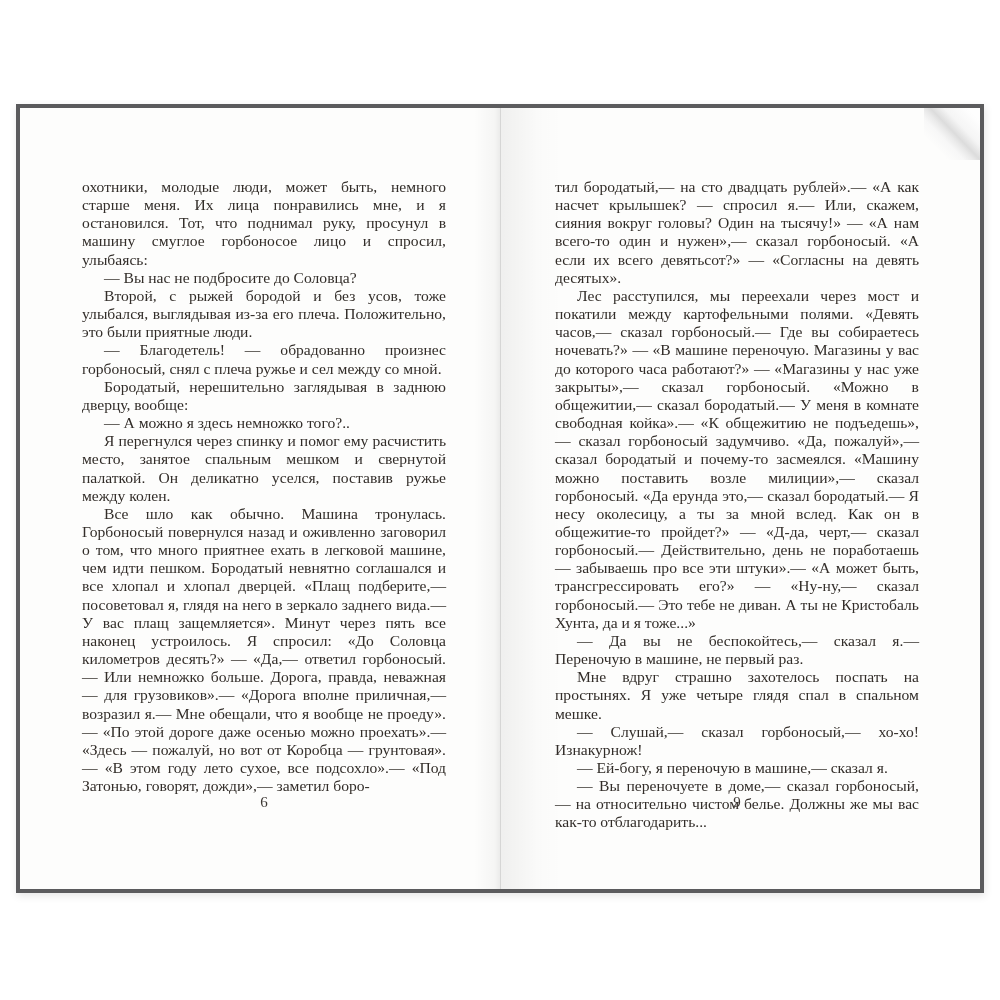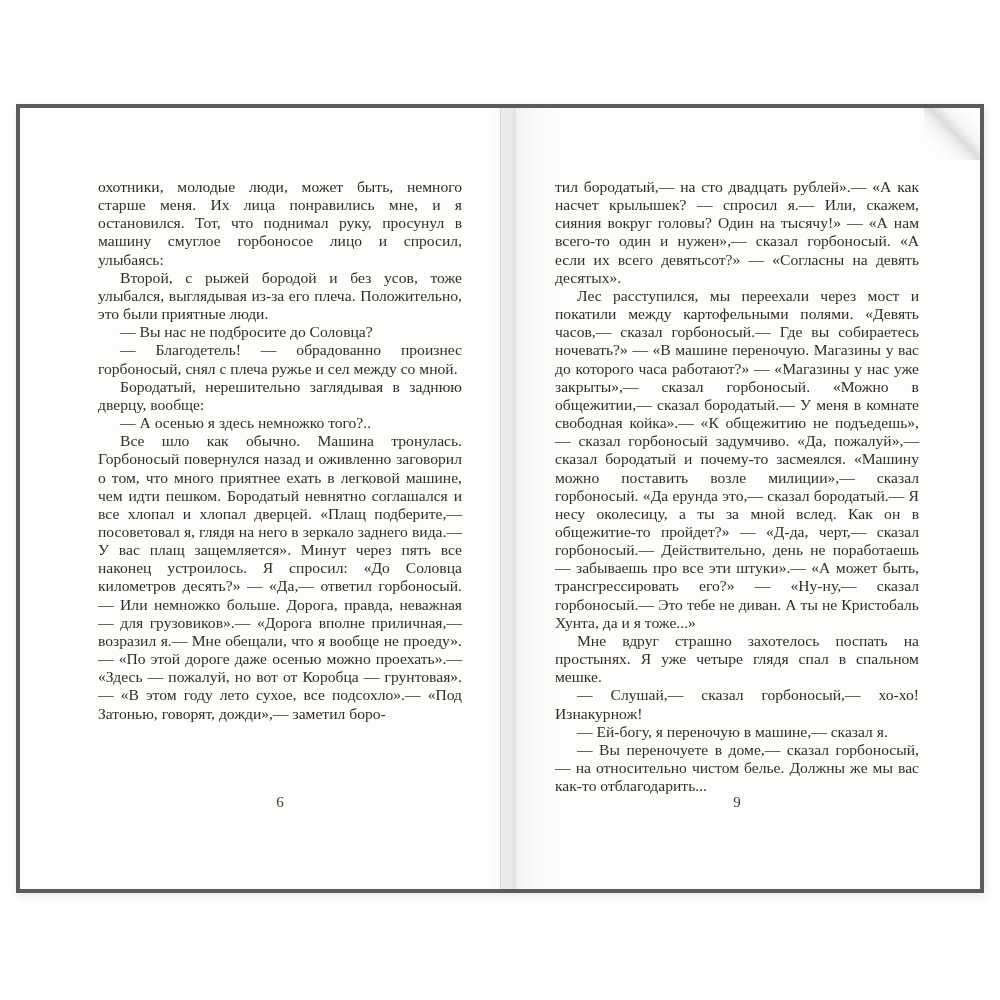--- a/index.html
+++ b/index.html
@@ -27,21 +27,21 @@
     border: 4px solid #5b5b5d;
     background: #fdfdfc;
     box-shadow: 1px 3px 8px rgba(0,0,0,0.10);
   }
   .page {
     position: absolute;
     top: 0;
     height: 100%;
     width: 50%;
   }
-  .page.left  { left: 16px; }
+  .page.left  { left: 0; }
   .page.right { left: 50%; }
   .page.right {
     background: linear-gradient(to right,
       rgba(0,0,0,0.055) 0px,
       rgba(0,0,0,0.035) 18px,
       rgba(0,0,0,0.012) 38px,
       rgba(0,0,0,0) 62px);
   }
   .page.left::after {
     content: "";
@@ -110,34 +110,36 @@
 </style>
 </head>
 <body>
 
 <div class="stage">
   <div class="book">
 
     <div class="page left">
       <div class="textcol">
         <p class="cont">охотники, молодые люди, может быть, немного старше меня. Их лица понравились мне, и я остановился. Тот, что поднимал руку, просунул в машину смуглое горбоносое лицо и спросил, улыбаясь:</p>
+        <p>— Вы нас не подбросите до Соловца?</p>
         <p>Второй, с рыжей бородой и без усов, тоже улыбался, выглядывая из-за его плеча. Положительно, это были приятные люди.</p>
-        <p>— Вы нас не подбросите до Соловца?</p>
         <p>— Благодетель! — обрадованно произнес горбоносый, снял с плеча ружье и сел между со мной.</p>
         <p>Бородатый, нерешительно заглядывая в заднюю дверцу, вообще:</p>
-        <p>— А осенью я здесь немножко того?..</p>
+        <p>— А можно я здесь немножко того?..</p>
+        <p>Я перегнулся через спинку и помог ему расчистить место, занятое спальным мешком и свернутой палаткой. Он деликатно уселся, поставив ружье между колен.</p>
         <p>Все шло как обычно. Машина тронулась. Горбоносый повернулся назад и оживленно заговорил о том, что много приятнее ехать в легковой машине, чем идти пешком. Бородатый невнятно соглашался и все хлопал и хлопал дверцей. «Плащ подберите,— посоветовал я, глядя на него в зеркало заднего вида.— У вас плащ защемляется». Минут через пять все наконец устроилось. Я спросил: «До Соловца километров десять?» — «Да,— ответил горбоносый.— Или немножко больше. Дорога, правда, неважная — для грузовиков».— «Дорога вполне приличная,— возразил я.— Мне обещали, что я вообще не проеду».— «По этой дороге даже осенью можно проехать».— «Здесь — пожалуй, но вот от Коробца — грунтовая».— «В этом году лето сухое, все подсохло».— «Под Затонью, говорят, дожди»,— заметил боро-</p>
       </div>
       <div class="pagenum">6</div>
     </div>
 
     <div class="page right">
       <div class="textcol">
         <p class="cont">тил бородатый,— на сто двадцать рублей».— «А как насчет крылышек? — спросил я.— Или, скажем, сияния вокруг головы? Один на тысячу!» — «А нам всего-то один и нужен»,— сказал горбоносый. «А если их всего девятьсот?» — «Согласны на девять десятых».</p>
         <p>Лес расступился, мы переехали через мост и покатили между картофельными полями. «Девять часов,— сказал горбоносый.— Где вы собираетесь ночевать?» — «В машине переночую. Магазины у вас до которого часа работают?» — «Магазины у нас уже закрыты»,— сказал горбоносый. «Можно в общежитии,— сказал бородатый.— У меня в комнате свободная койка».— «К общежитию не подъедешь»,— сказал горбоносый задумчиво. «Да, пожалуй»,— сказал бородатый и почему-то засмеялся. «Машину можно поставить возле милиции»,— сказал горбоносый. «Да ерунда это,— сказал бородатый.— Я несу околесицу, а ты за мной вслед. Как он в общежитие-то пройдет?» — «Д-да, черт,— сказал горбоносый.— Действительно, день не поработаешь — забываешь про все эти штуки».— «А может быть, трансгрессировать его?» — «Ну-ну,— сказал горбоносый.— Это тебе не диван. А ты не Кристобаль Хунта, да и я тоже...»</p>
+        <p>— Да вы не беспокойтесь,— сказал я.— Переночую в машине, не первый раз.</p>
         <p>Мне вдруг страшно захотелось поспать на простынях. Я уже четыре глядя спал в спальном мешке.</p>
         <p>— Слушай,— сказал горбоносый,— хо-хо! Изнакурнож!</p>
         <p>— Ей-богу, я переночую в машине,— сказал я.</p>
         <p>— Вы переночуете в доме,— сказал горбоносый,— на относительно чистом белье. Должны же мы вас как-то отблагодарить...</p>
       </div>
       <div class="pagenum">9</div>
     </div>
 
     <div class="spine-seam"></div>
     <div class="page-curl"></div>

